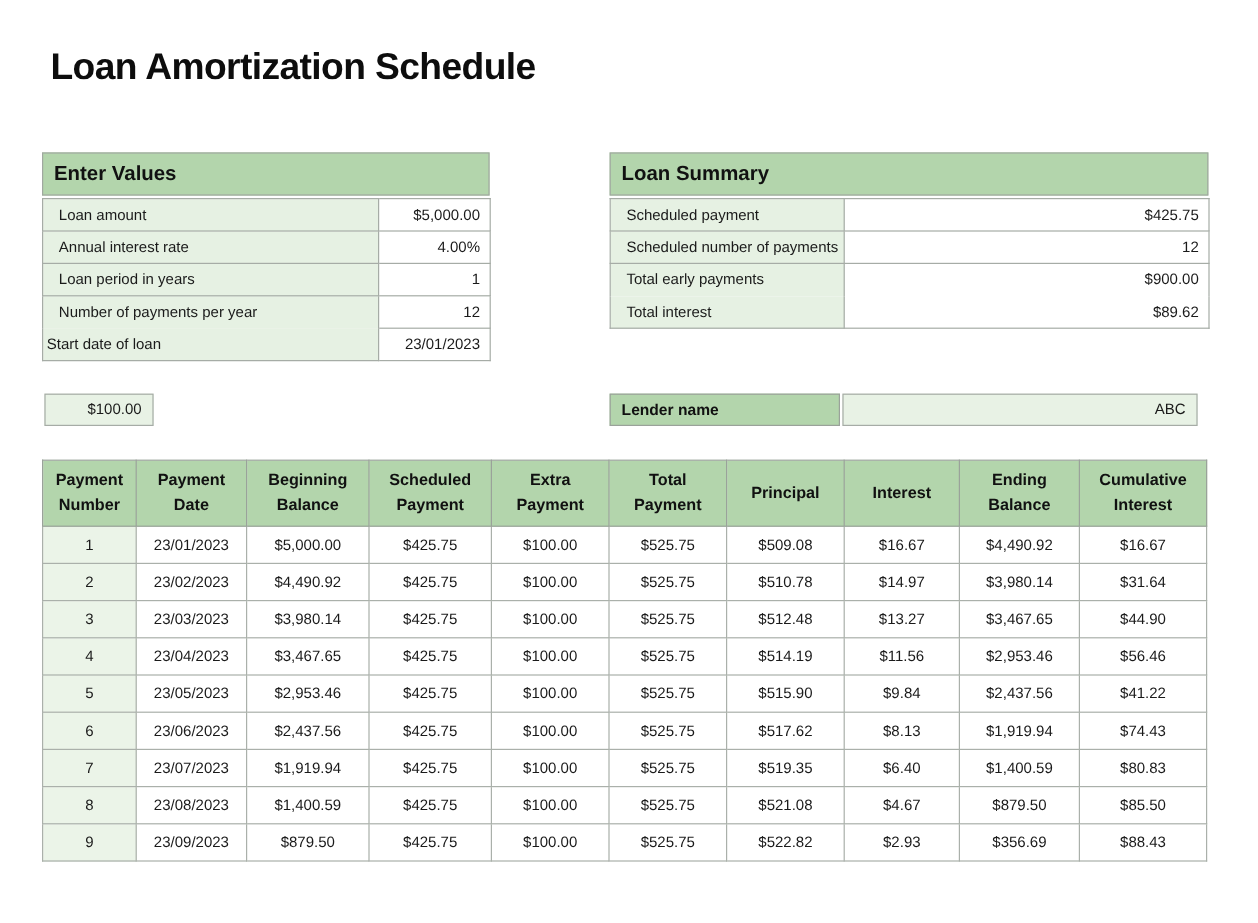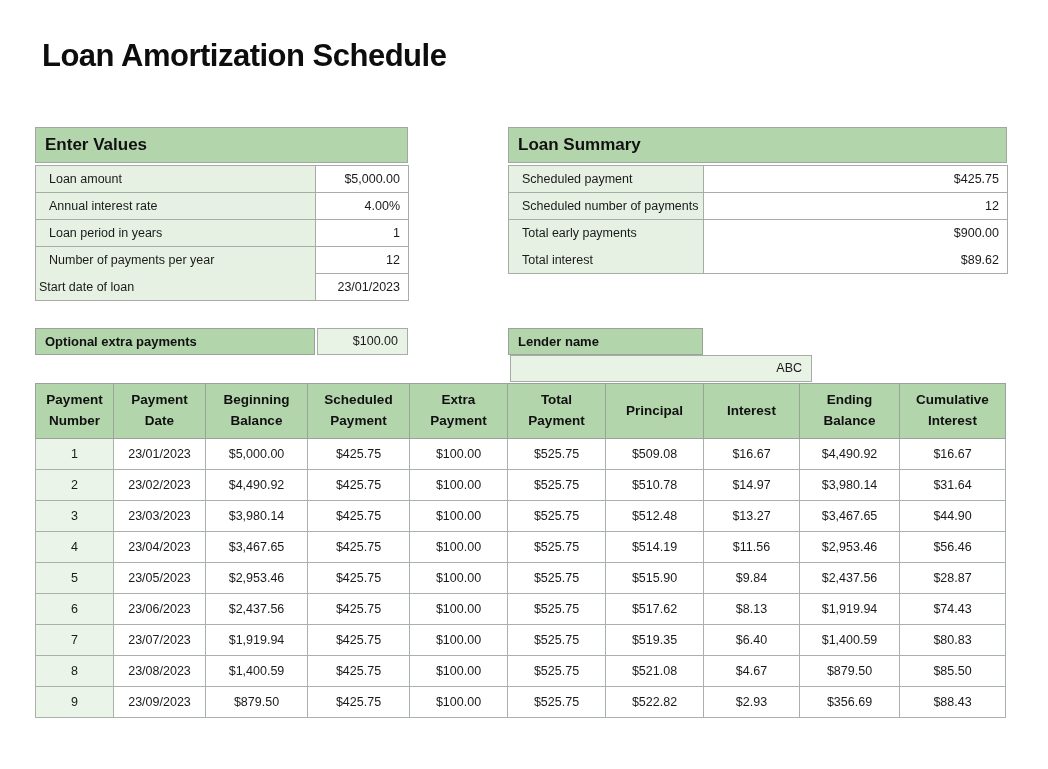--- a/index.html
+++ b/index.html
@@ -68,21 +68,21 @@
   .panel-left  td.val { width: 93px;  }
   .panel-right td.lbl { width: 195px; }
   .panel-right td.val { width: 304px; }
   
   td.no-bottom { border-bottom: none !important; }
   td.no-top    { border-top: none !important; margin-left: 39px; }
 
   
   .bar { position: absolute; display: flex; }
   .bar-left  { left: 35px;  top: 328px; width: 373px; }
-  .bar-right { left: 508px; top: 328px; width: 490px; flex-direction: column; }
+  .bar-right { left: 508px; top: 328px; width: 490px; }
   .bar .bar-label {
     box-sizing: border-box;
     height: 27px;
     line-height: 25px;
     background: #b3d5ac;
     border: 1px solid #9aa29a;
     font-size: 13px;
     font-weight: 700;
     padding-left: 9px;
     color: #111;
@@ -191,21 +191,20 @@
         </tr>
         <tr>
           <td class="lbl no-top">Total interest</td>
           <td class="val no-top">$89.62</td>
         </tr>
       </tbody>
     </table>
   </div>
 
   <div class="bar bar-left">
-    <div class="bar-label">Optional extra payments</div>
     <div class="bar-value">$100.00</div>
   </div>
 
   <div class="bar bar-right">
     <div class="bar-label">Lender name</div>
     <div class="bar-value">ABC</div>
   </div>
 
   <div class="schedule-wrap">
     <table class="schedule">
@@ -295,21 +294,21 @@
           <tr>
             <td class="rownum">5</td>
             <td>23/05/2023</td>
             <td>$2,953.46</td>
             <td>$425.75</td>
             <td>$100.00</td>
             <td>$525.75</td>
             <td>$515.90</td>
             <td>$9.84</td>
             <td>$2,437.56</td>
-            <td>$28.87</td>
+            <td>$41.22</td>
           </tr>
           <tr>
             <td class="rownum">6</td>
             <td>23/06/2023</td>
             <td>$2,437.56</td>
             <td>$425.75</td>
             <td>$100.00</td>
             <td>$525.75</td>
             <td>$517.62</td>
             <td>$8.13</td>

